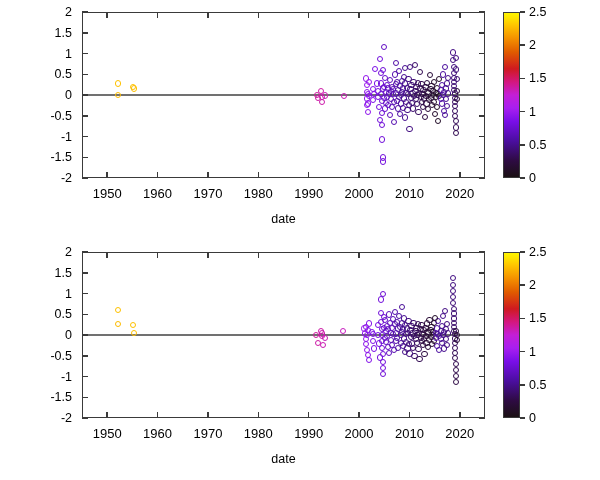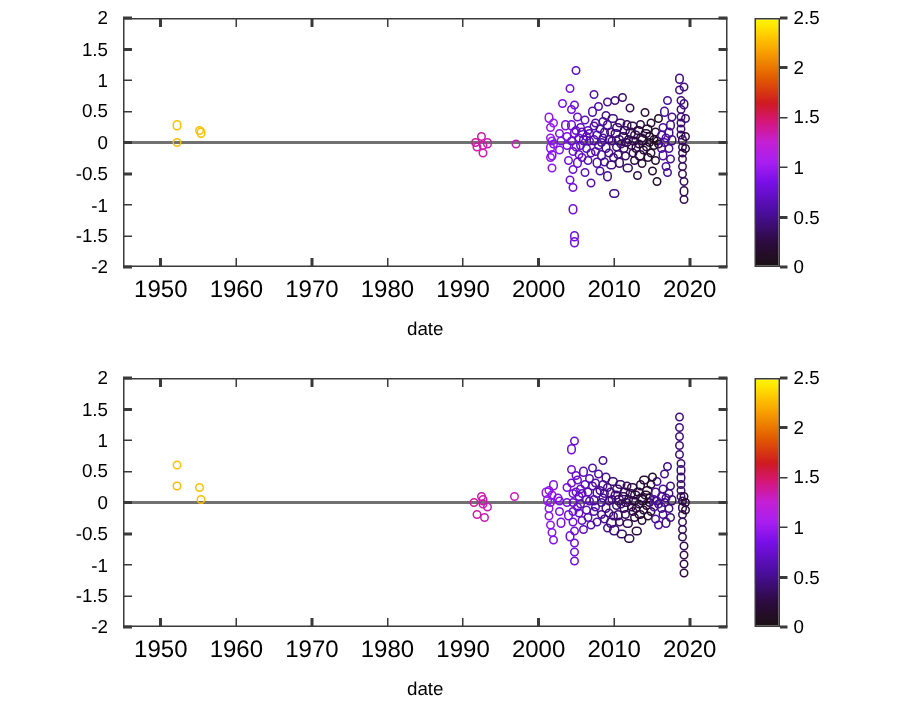--- a/index.html
+++ b/index.html
@@ -44,21 +44,21 @@
   .xtick.b{top:172px;}
 
   
   .ylabel-tick{
     position:absolute;right:0;width:42px;
     text-align:right;font-size:12.5px;line-height:12px;
     color:#000;
   }
   .xlabel-tick{
     position:absolute;width:60px;margin-left:-30px;
-    text-align:center;font-size:16px;line-height:12px;
+    text-align:center;font-size:13px;line-height:12px;
     color:#000;
   }
   .xtitle{
     position:absolute;left:82px;width:403px;top:212px;
     text-align:center;font-size:12.5px;color:#000;
   }
 
   
   .cbar-wrap{position:absolute;left:503px;top:12px;}
   .cbar{

